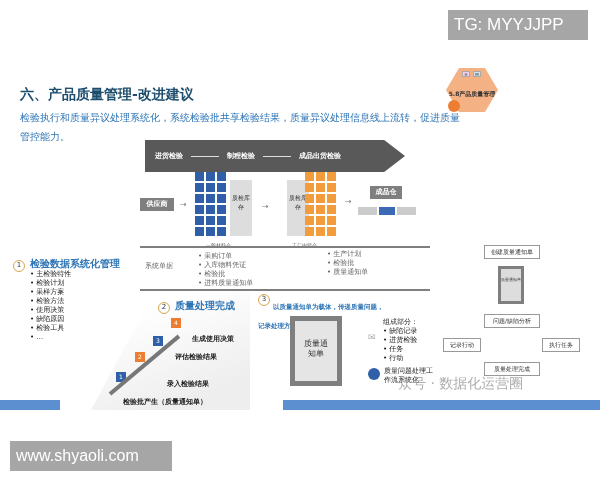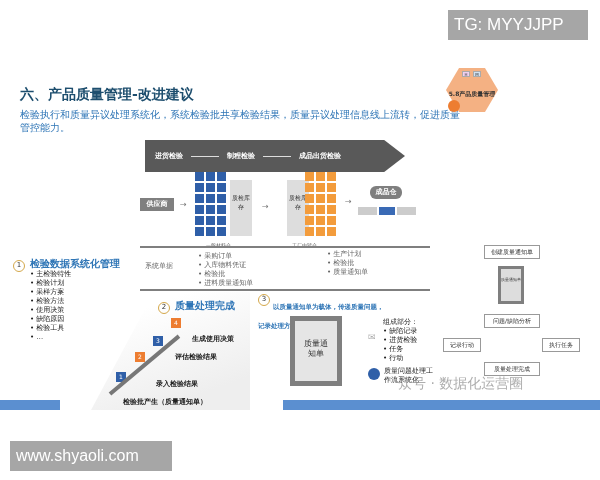--- a/index.html
+++ b/index.html
@@ -3,21 +3,21 @@
 <meta charset="utf-8">
 <style>
   * { box-sizing: border-box; margin: 0; padding: 0; }
   html, body { width: 600px; height: 480px; background: #fff; overflow: hidden; }
   body { position: relative; font-family: "DejaVu Sans", "Liberation Sans", sans-serif; color: #333; }
   .abs { position: absolute; }
   .tg-badge { left: 448px; top: 10px; width: 140px; height: 30px; background: #a6a6a6; color: #fff; font-family: "Liberation Sans", sans-serif; font-size: 17px; line-height: 30px; padding-left: 6px; }
   .site-badge { left: 10px; top: 441px; width: 162px; height: 30px; background: #a6a6a6; color: #fff; font-family: "Liberation Sans", sans-serif; font-size: 16px; line-height: 30px; padding-left: 6px; }
   .slide { left: 0; top: 62px; width: 600px; height: 348px; background: #fff; overflow: hidden; }
   .title { left: 20px; top: 24px; font-size: 14px; font-weight: bold; color: #1d4e6e; }
-  .subtitle { left: 20px; top: 46px; width: 440px; font-size: 10px; line-height: 13px; color: #2e75b6; }
+  .subtitle { left: 20px; top: 46px; width: 440px; font-size: 10px; line-height: 19px; color: #2e75b6; }
   .hexbadge { left: 446px; top: 6px; width: 52px; height: 48px; }
   .hex { width: 52px; height: 44px; background: #f4b183; clip-path: polygon(25% 0, 75% 0, 100% 50%, 75% 100%, 25% 100%, 0 50%); display:flex; align-items:center; justify-content:center; font-size: 6px; font-weight: bold; color: #333; text-align:center; line-height:8px; padding-top:8px;}
   .hm { position:absolute; top:3px; width:8px; height:6px; font-size:4px; line-height:6px; text-align:center; border:1px solid #aaa; }
   .hexdot { position:absolute; left:2px; top:32px; width:12px; height:12px; border-radius:50%; background:#ed7d31; }
   .arrowbar { left: 145px; top: 78px; width: 260px; height: 32px; background: #595959; clip-path: polygon(0 0, 92% 0, 100% 50%, 92% 100%, 0 100%); color:#fff; font-size:7px; font-weight:bold; display:flex; align-items:center; gap: 8px; padding-left: 10px; }
   .arrowbar .ln { display:inline-block; width:28px; height:1px; background:#ddd; }
   .grid { display:grid; grid-template-columns: repeat(3, 9px); gap: 2px; }
   .cell-b { width:9px; height:9px; background:#2f5fa8; }
   .cell-o { width:9px; height:9px; background:#f39c3c; }
   .graybox { background:#7f7f7f; color:#fff; font-size:7px; font-weight:bold; text-align:center; }
@@ -102,21 +102,21 @@
       <div class="cell-o"></div>
     <div class="cell-o"></div>
       <div class="cell-o"></div>
       <div class="cell-o"></div>
     <div class="cell-o"></div>
       <div class="cell-o"></div>
       <div class="cell-o"></div>
   </div>
   <div class="abs small" style="left:292px;top:180px;">工厂中转仓</div>
   <div class="abs" style="left:345px;top:135px;font-size:8px;color:#777;">→</div>
-  <div class="abs graybox" style="left:370px;top:124px;width:32px;height:13px;line-height:13px;border-radius:6px;">成品仓</div>
+  <div class="abs graybox" style="left:370px;top:124px;width:32px;height:13px;line-height:13px;">成品仓</div>
   <div class="abs" style="left:358px;top:145px;width:58px;height:8px;background:linear-gradient(90deg,#ccc 0 32%,#fff 32% 36%,#3a6ab5 36% 64%,#fff 64% 68%,#ccc 68%);"></div>
 
   <div class="abs hline" style="left:140px;top:184px;width:290px;"></div>
 
   <div class="abs lbl" style="left:145px;top:200px;text-align:center;">系统单据</div>
   <div class="abs lbl" style="left:198px;top:190px;">
     <div>• <span>采购订单</span></div>
     <div>• <span>入库物料凭证</span></div>
     <div>• <span>检验批</span></div>
     <div>• <span>进料质量通知单</span></div>
@@ -146,21 +146,21 @@
   <div class="abs" style="left:90px;top:230px;width:160px;height:120px;background:linear-gradient(160deg,#fff 20%,#eee 80%);clip-path:polygon(40% 0,100% 0,100% 100%,0 100%);"></div>
   <div class="abs" style="left:158px;top:232px;">
     <span class="circnum">2</span>
     <span class="blue-title">质量处理完成</span>
   </div>
   <div class="abs stepsq" style="left:116px;top:380px;margin-top:-70px;background:#2f5fa8;">1</div>
   <div class="abs stepsq" style="left:135px;top:290px;background:#ed7d31;">2</div>
   <div class="abs stepsq" style="left:153px;top:274px;background:#2f5fa8;">3</div>
   <div class="abs stepsq" style="left:171px;top:256px;background:#ed7d31;">4</div>
   <div class="abs" style="left:110px;top:260px;width:90px;height:4px;background:#777;transform:rotate(-40deg);transform-origin:left;top:330px;"></div>
-  <div class="abs lst" style="left:156px;top:318px;font-weight:bold;">录入检验结果</div>
+  <div class="abs lst" style="left:167px;top:318px;font-weight:bold;">录入检验结果</div>
   <div class="abs lst" style="left:175px;top:291px;font-weight:bold;">评估检验结果</div>
   <div class="abs lst" style="left:192px;top:273px;font-weight:bold;">生成使用决策</div>
   <div class="abs lst" style="left:123px;top:336px;font-weight:bold;">检验批产生（质量通知单）</div>
 
   <div class="abs" style="left:258px;top:232px;width:130px;">
     <span class="circnum" style="float:left;margin-right:3px;">3</span>
     <span class="blue-title" style="font-size:6.5px;line-height:9px;">以质量通知单为载体，传递质量问题，记录处理方式</span>
   </div>
   <div class="abs" style="left:290px;top:254px;width:52px;height:70px;background:#7f7f7f;padding:5px;">
     <div style="width:100%;height:100%;background:#e5e5e5;font-size:8px;text-align:center;padding-top:18px;padding-left:6px;padding-right:6px;line-height:10px;">质量通知单</div>

